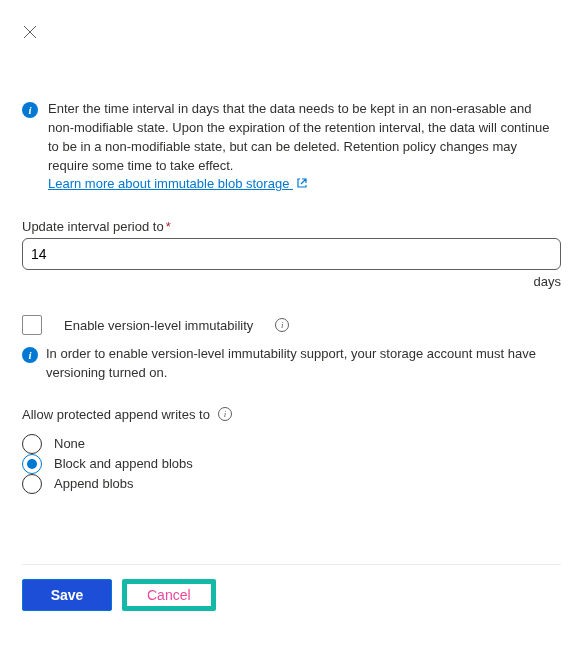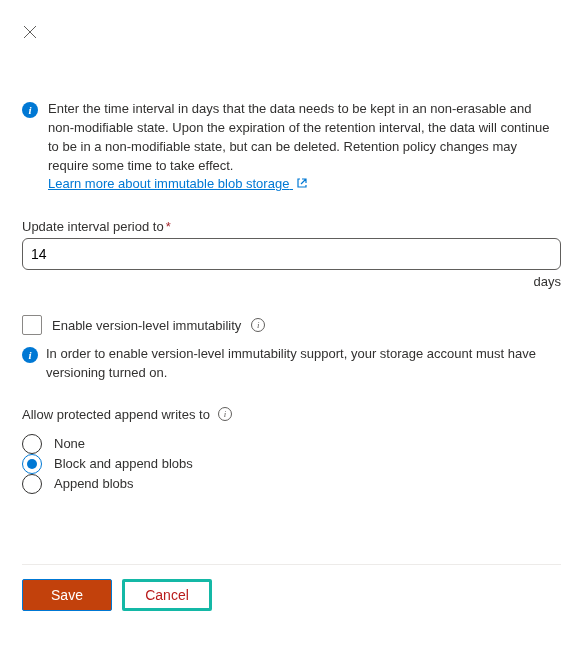--- a/index.html
+++ b/index.html
@@ -83,21 +83,21 @@
     }
     .unit-suffix {
       text-align: right;
       margin-top: 4px;
       color: #323130;
       font-size: 13px;
     }
     .checkbox-row {
       display: flex;
       align-items: center;
-      gap: 10px;
+      gap: 22px;
       margin-top: 26px;
       margin-bottom: 10px;
     }
     .checkbox-box {
       width: 20px;
       height: 20px;
       border: 1px solid #8a8886;
       border-radius: 2px;
       background: #fff;
       cursor: pointer;
@@ -161,30 +161,30 @@
     }
     .btn {
       height: 32px;
       padding: 0 20px;
       border-radius: 2px;
       font-size: 14px;
       cursor: pointer;
       font-family: inherit;
     }
     .btn-primary {
-      background: #c2410c;
+      background: #1d4ed8;
       color: #fff;
       border: 1px solid #0078d4;
-      font-weight: 400;
+      font-weight: 700;
       min-width: 90px;
     }
     .btn-secondary {
       background: #fff;
-      color: #b91c1c;
-      border: 3px solid #14b8a6;
+      color: #ec4899;
+      border: 5px solid #14b8a6;
       min-width: 90px;
     }
   </style>
 </head>
 <body>
 
 
 
 <div class="header">
   <div class="close-btn">

